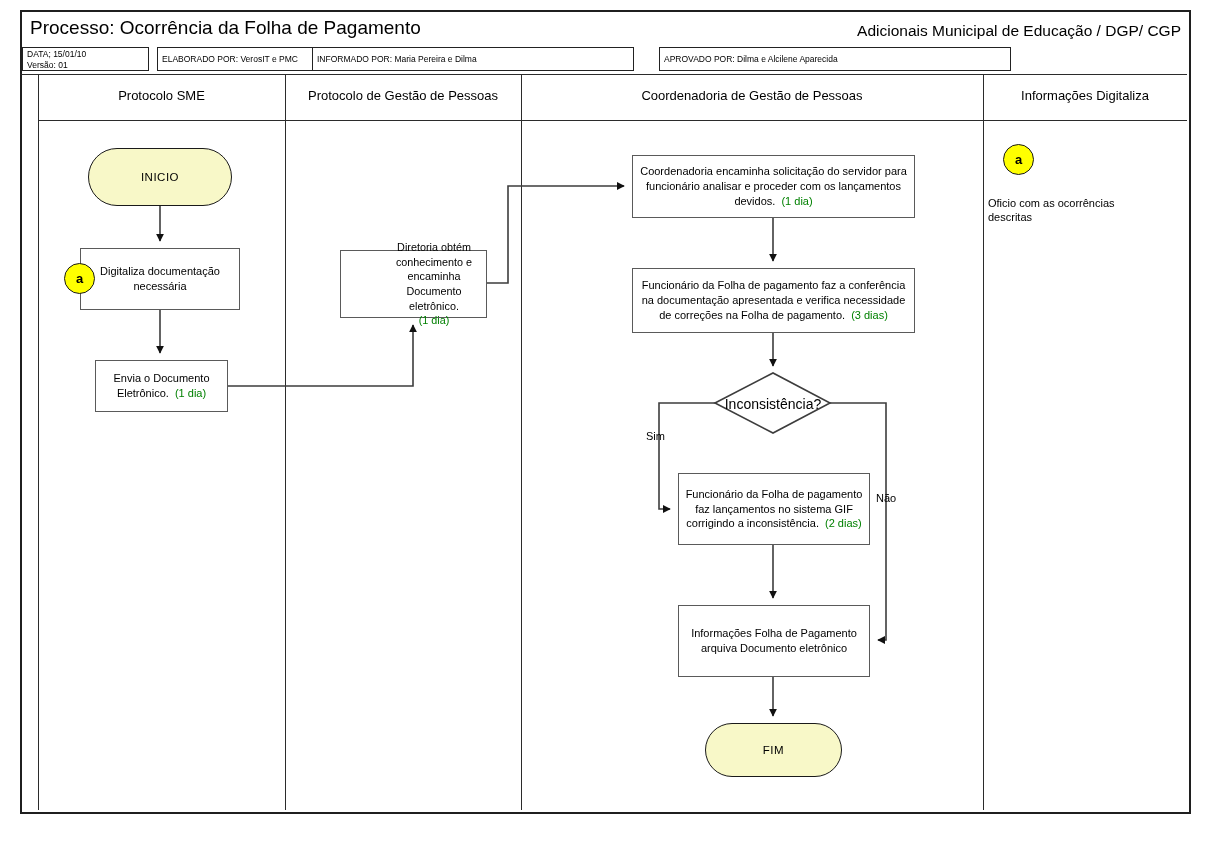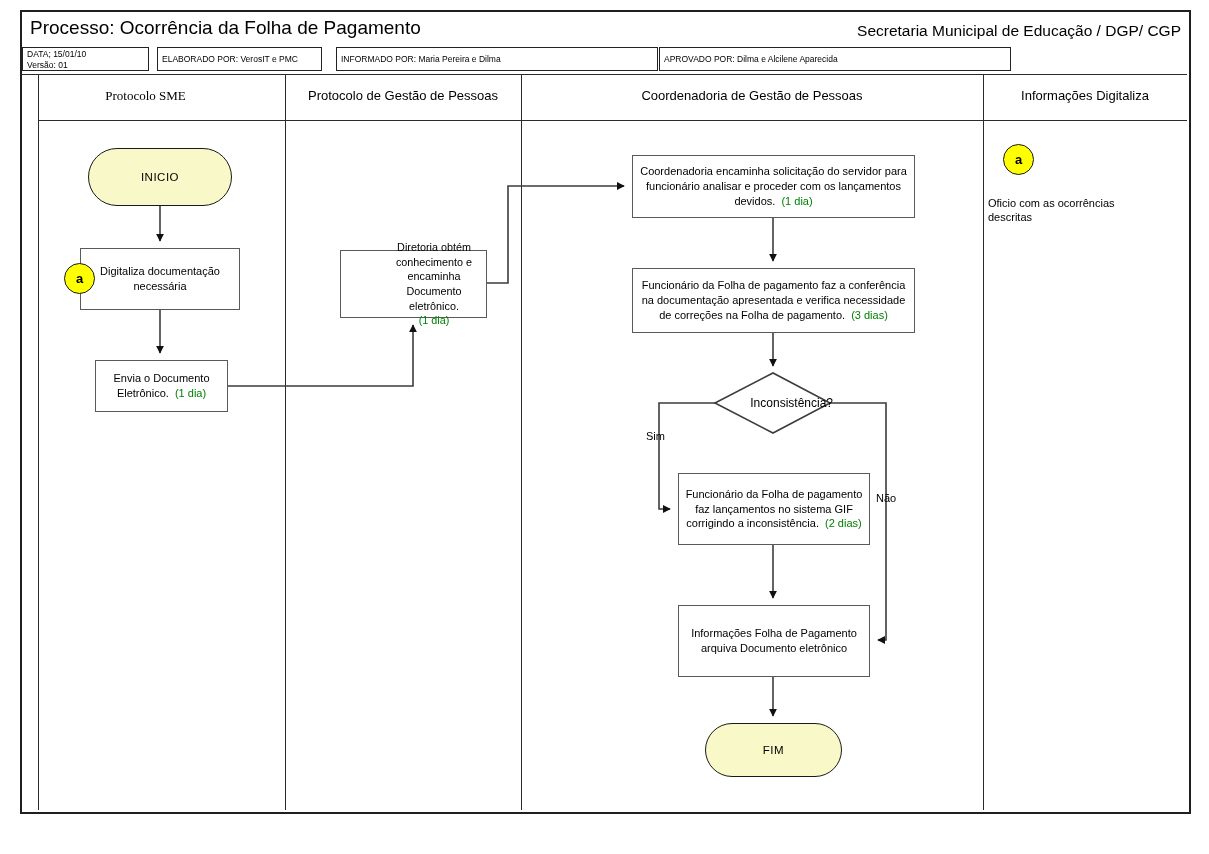--- a/index.html
+++ b/index.html
@@ -42,57 +42,57 @@
   .dur{color:var(--duration-green);}
   .dur.inline{margin-left:3px;}
   .dur.block{display:block;}
   .marker-circle{
     width:31px;height:31px;border-radius:50%;background:var(--marker-yellow);
     border:1.4px solid #1a1a1a;box-sizing:border-box;
     display:flex;align-items:center;justify-content:center;
     font-size:13px;font-weight:bold;z-index:6;
   }
   .edge-label{font-size:11px;z-index:5;}
-  .diamond-label{font-size:12px;text-align:right;z-index:5;}
+  .diamond-label{font-size:14px;text-align:center;z-index:5;}
   .annot-text{font-size:11px;line-height:1.3;text-align:left;}
   svg.overlay{left:0;top:0;z-index:2;}
   .node{z-index:4;}
 </style>
 </head>
 <body>
 
 <div id="sheet">
 
   <div class="abs outer-border"></div>
 
   <div class="abs title-left">Processo: Ocorrência da Folha de Pagamento</div>
-  <div class="abs title-right">Secretaria Municipal de Educação / DGP/ CGP</div>
+  <div class="abs title-right">Adicionais Municipal de Educação / DGP/ CGP</div>
 
   <div class="abs meta-box" style="left:22px;width:127px;">
     <div>DATA; 15/01/10</div>
     <div>Versão: 01</div>
   </div>
   <div class="abs meta-box" style="left:157px;width:165px;">
     <div>ELABORADO POR: VerosIT e PMC</div>
   </div>
-  <div class="abs meta-box" style="left:336px;width:322px;">
+  <div class="abs meta-box" style="left:312px;width:322px;">
     <div>INFORMADO POR: Maria Pereira e Dilma</div>
   </div>
   <div class="abs meta-box" style="left:659px;width:352px;">
     <div>APROVADO POR: Dilma e Alcilene Aparecida</div>
   </div>
 
   <div class="abs hline" style="left:20px;top:74px;width:1167px;"></div>
   <div class="abs hline" style="left:38px;top:120px;width:1149px;border-top-width:1.4px;"></div>
   <div class="abs vline" style="left:38px;top:74px;height:736px;"></div>
   <div class="abs vline" style="left:285px;top:74px;height:736px;"></div>
   <div class="abs vline" style="left:521px;top:74px;height:736px;"></div>
   <div class="abs vline" style="left:983px;top:74px;height:736px;"></div>
 
-  <div class="abs lane-label" style="left:22px;width:247px;font-family:Liberation Serif, serif;">Protocolo SME</div>
+  <div class="abs lane-label" style="left:38px;width:247px;">Protocolo SME</div>
   <div class="abs lane-label" style="left:285px;width:236px;">Protocolo de Gestão de Pessoas</div>
   <div class="abs lane-label" style="left:521px;width:462px;">Coordenadoria de Gestão de Pessoas</div>
   <div class="abs lane-label" style="left:983px;width:204px;">Informações Digitaliza</div>
 
   <svg class="abs overlay" width="1209" height="854" viewBox="0 0 1209 854">
     <defs>
       <marker id="ah" markerWidth="9" markerHeight="9" refX="7.2" refY="4" orient="auto" markerUnits="userSpaceOnUse">
         <path d="M0,0 L8,4 L0,8 z" fill="#111"></path>
       </marker>
     </defs>

